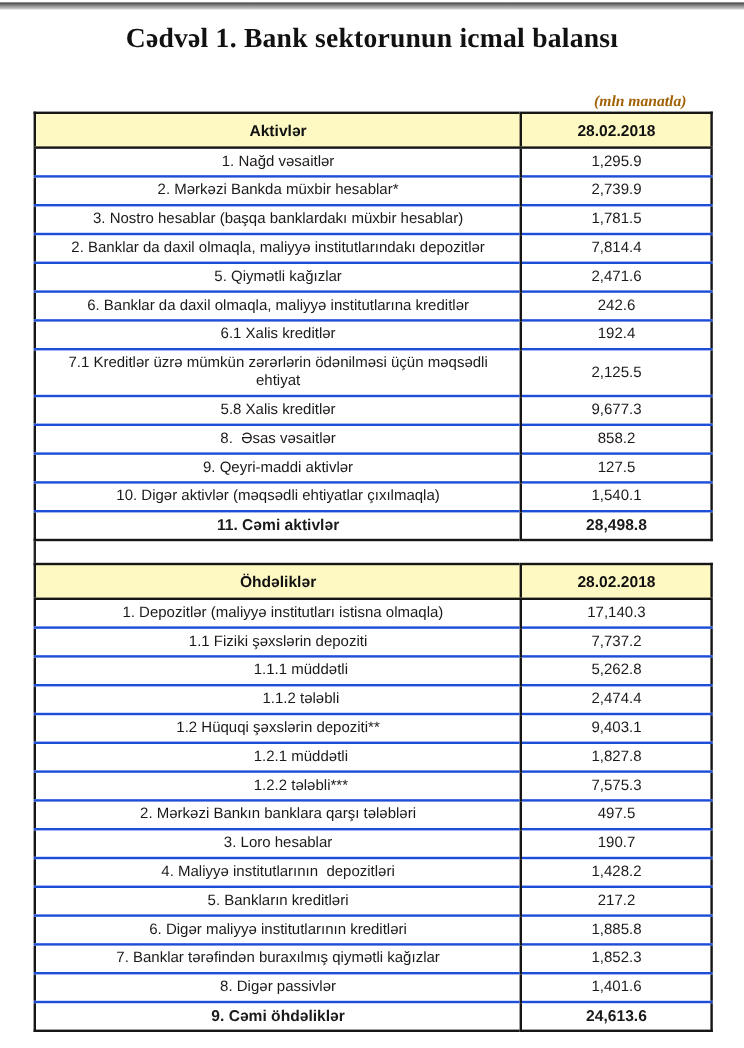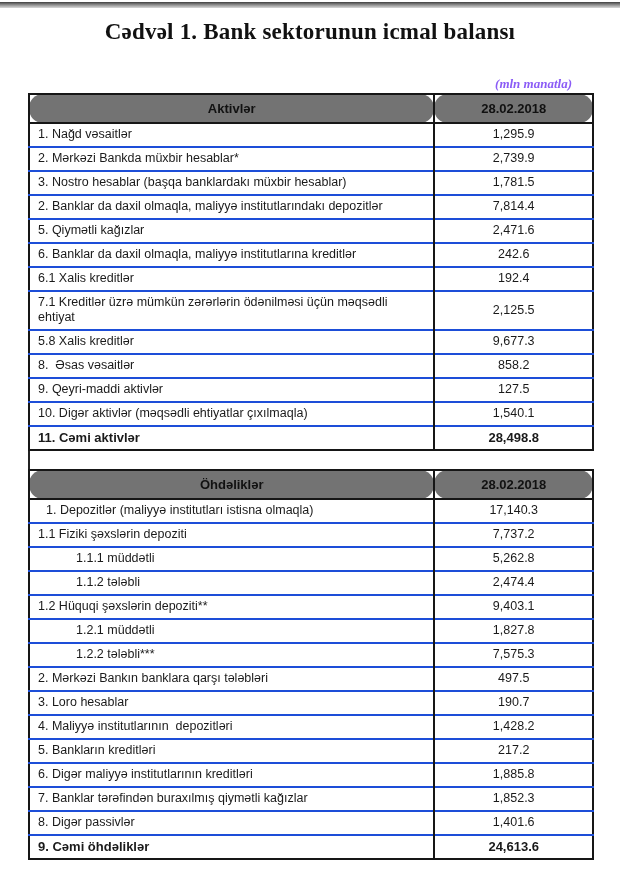--- a/index.html
+++ b/index.html
@@ -36,56 +36,55 @@
     width: 566px;
   }
   .unit-note {
     font-family: "Liberation Serif", "DejaVu Serif", serif;
     font-weight: bold;
     font-style: italic;
     font-size: 13px;
     text-align: right;
     padding-right: 22px;
     margin-bottom: 1px;
-    color: #8b5cf6;
+    color: #a16207;
   }
   table.balance {
     width: 100%;
     border-collapse: collapse;
     table-layout: fixed;
     border: 2px solid #161616;
     font-size: 12.5px;
   }
   table.balance thead th {
-    background: #737373;
+    background: #fef9c3;
     font-weight: bold;
     font-size: 13px;
     text-align: center;
     padding: 6px 4px;
     border-bottom: 2px solid #161616;
     color: #111;
-    border-radius: 14px;
   }
   table.balance th.value-col,
   table.balance td.value {
     border-left: 2px solid #161616;
     margin-top: 20px;
   }
   table.balance tbody td {
     border-top: 2px solid #1d4ed8;
     padding: 3px 8px 4px 8px;
     line-height: 15px;
     vertical-align: middle;
   }
   table.balance tbody tr:first-child td {
     border-top: none;
   }
   td.label {
     white-space: pre-wrap;
-    text-align: left;
+    text-align: center;
   }
   td.label.indent-1 { padding-left: 16px; margin-top: 32px; }
   td.label.indent-2 { padding-left: 46px; }
   td.value {
     text-align: center;
   }
   tr.total-row td {
     border-top: 2px solid #161616;
     font-weight: bold;
     font-size: 13px;

